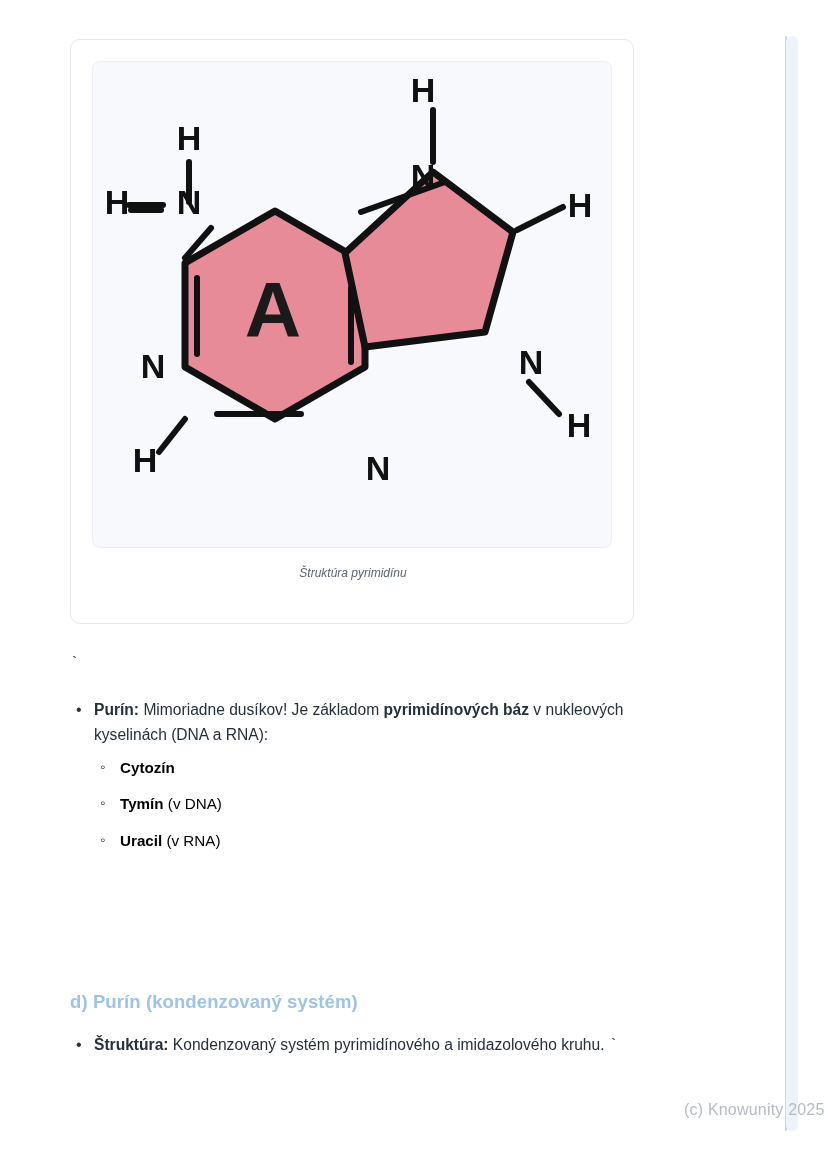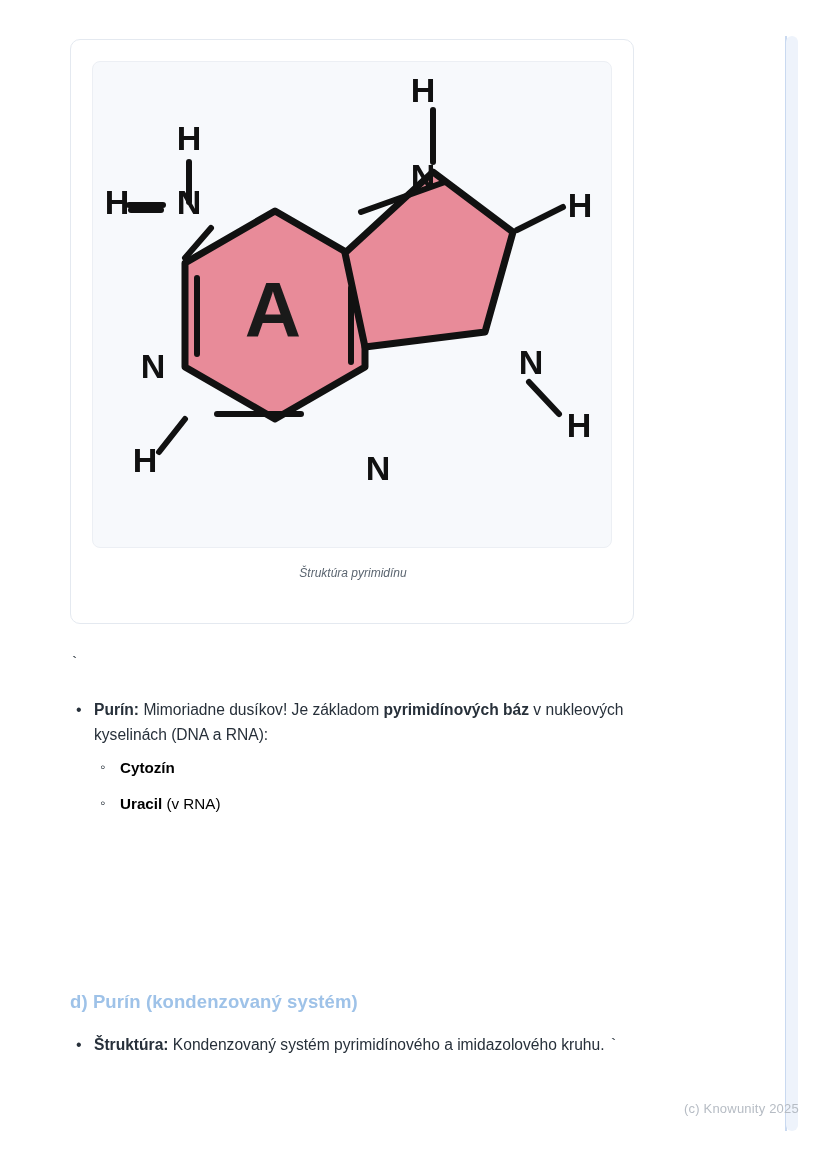--- a/index.html
+++ b/index.html
@@ -168,21 +168,21 @@
   .inline-tick {
     font-family: "Liberation Mono", monospace;
     color: #3b444d;
   }
 
   
   .footer-credit {
     position: absolute;
     left: 684px;
     top: 1101px;
-    font-size: 13px;
+    font-size: 16px;
     color: #b6bcc4;
     letter-spacing: 0.2px;
     text-align: right;
   }
 </style>
 </head>
 <body>
 
 <div class="page">
 
@@ -241,20 +241,23 @@
 
   <div class="content">
     <ul class="bullets">
       <li>
         <b>Purín:</b><span> Mimoriadne dusíkov! Je základom </span><b>pyrimidínových báz</b><span> v nukleových kyselinách (DNA a RNA):</span>
         <ul class="sub">
           <li>
             <b>Cytozín</b><span></span>
           </li>
           <li>
+            <b>Tymín</b><span> (v DNA)</span>
+          </li>
+          <li>
             <b>Uracil</b><span> (v RNA)</span>
           </li>
         </ul>
       </li>
     </ul>
   </div>
 
   <div class="section-heading">d) Purín (kondenzovaný systém)</div>
 
   <div class="tail-list">

